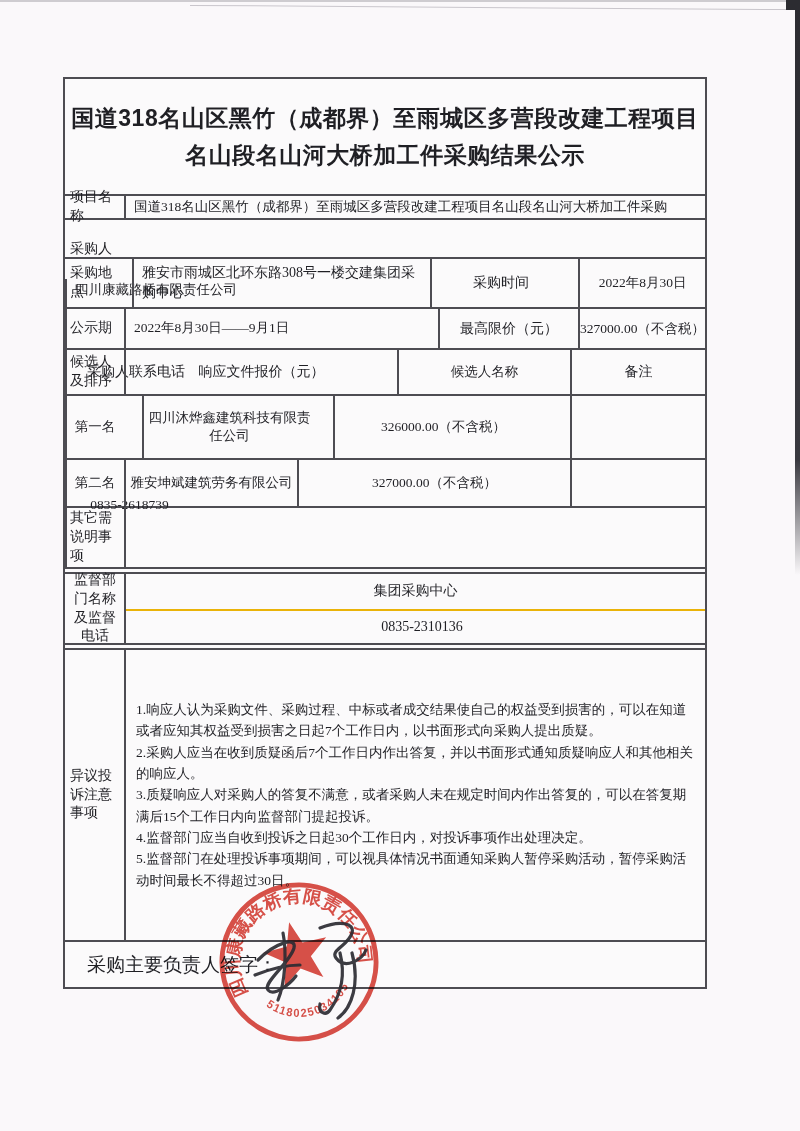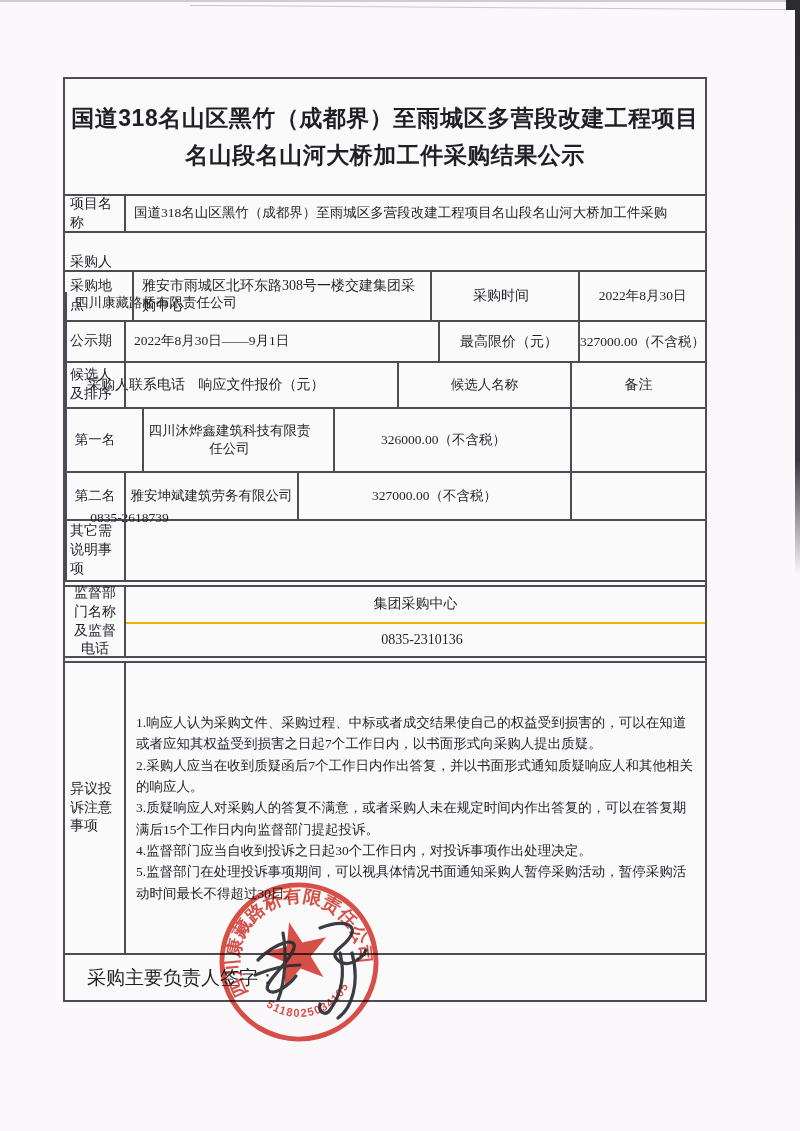--- a/index.html
+++ b/index.html
@@ -25,21 +25,21 @@
   .cell { border-left:2px solid #4d4c52; display:flex; align-items:center; }
   .cell:first-child { border-left:none; }
   .label { width:59px; flex:0 0 59px; padding:2px 4px 2px 5px; font-size:14px; line-height:1.35; }
   .grow { flex:1 1 auto; }
   .ctr { justify-content:center; text-align:center; }
   .val { padding:2px 4px 2px 8px; font-size:13.5px; line-height:1.4; }
 
   .title-row { height:115px; flex-direction:column; justify-content:center; align-items:center; }
   .title-line { font-family:"Liberation Sans", sans-serif; font-weight:700; font-size:23px; line-height:1.6; letter-spacing:.5px; text-align:center; }
 
-  .r-project { height:37px; }
+  .r-project { height:24px; }
   .r-purchaser { height:39px;flex-direction:column; }
   .r-location { height:50px;gap:8px; }
   .r-location .val { font-size:14px; }
   .r-publicity { height:41px; }
   .w-phone-label { width:140px; flex:0 0 140px; font-size:14px; }
   .w-phone-val { width:127px; flex:0 0 127px; font-size:13.5px; }
 
   .r-cand-head { height:46px; }
   .r-cand { height:64px;gap:18px; }
   .r-cand2 { height:48px; }

